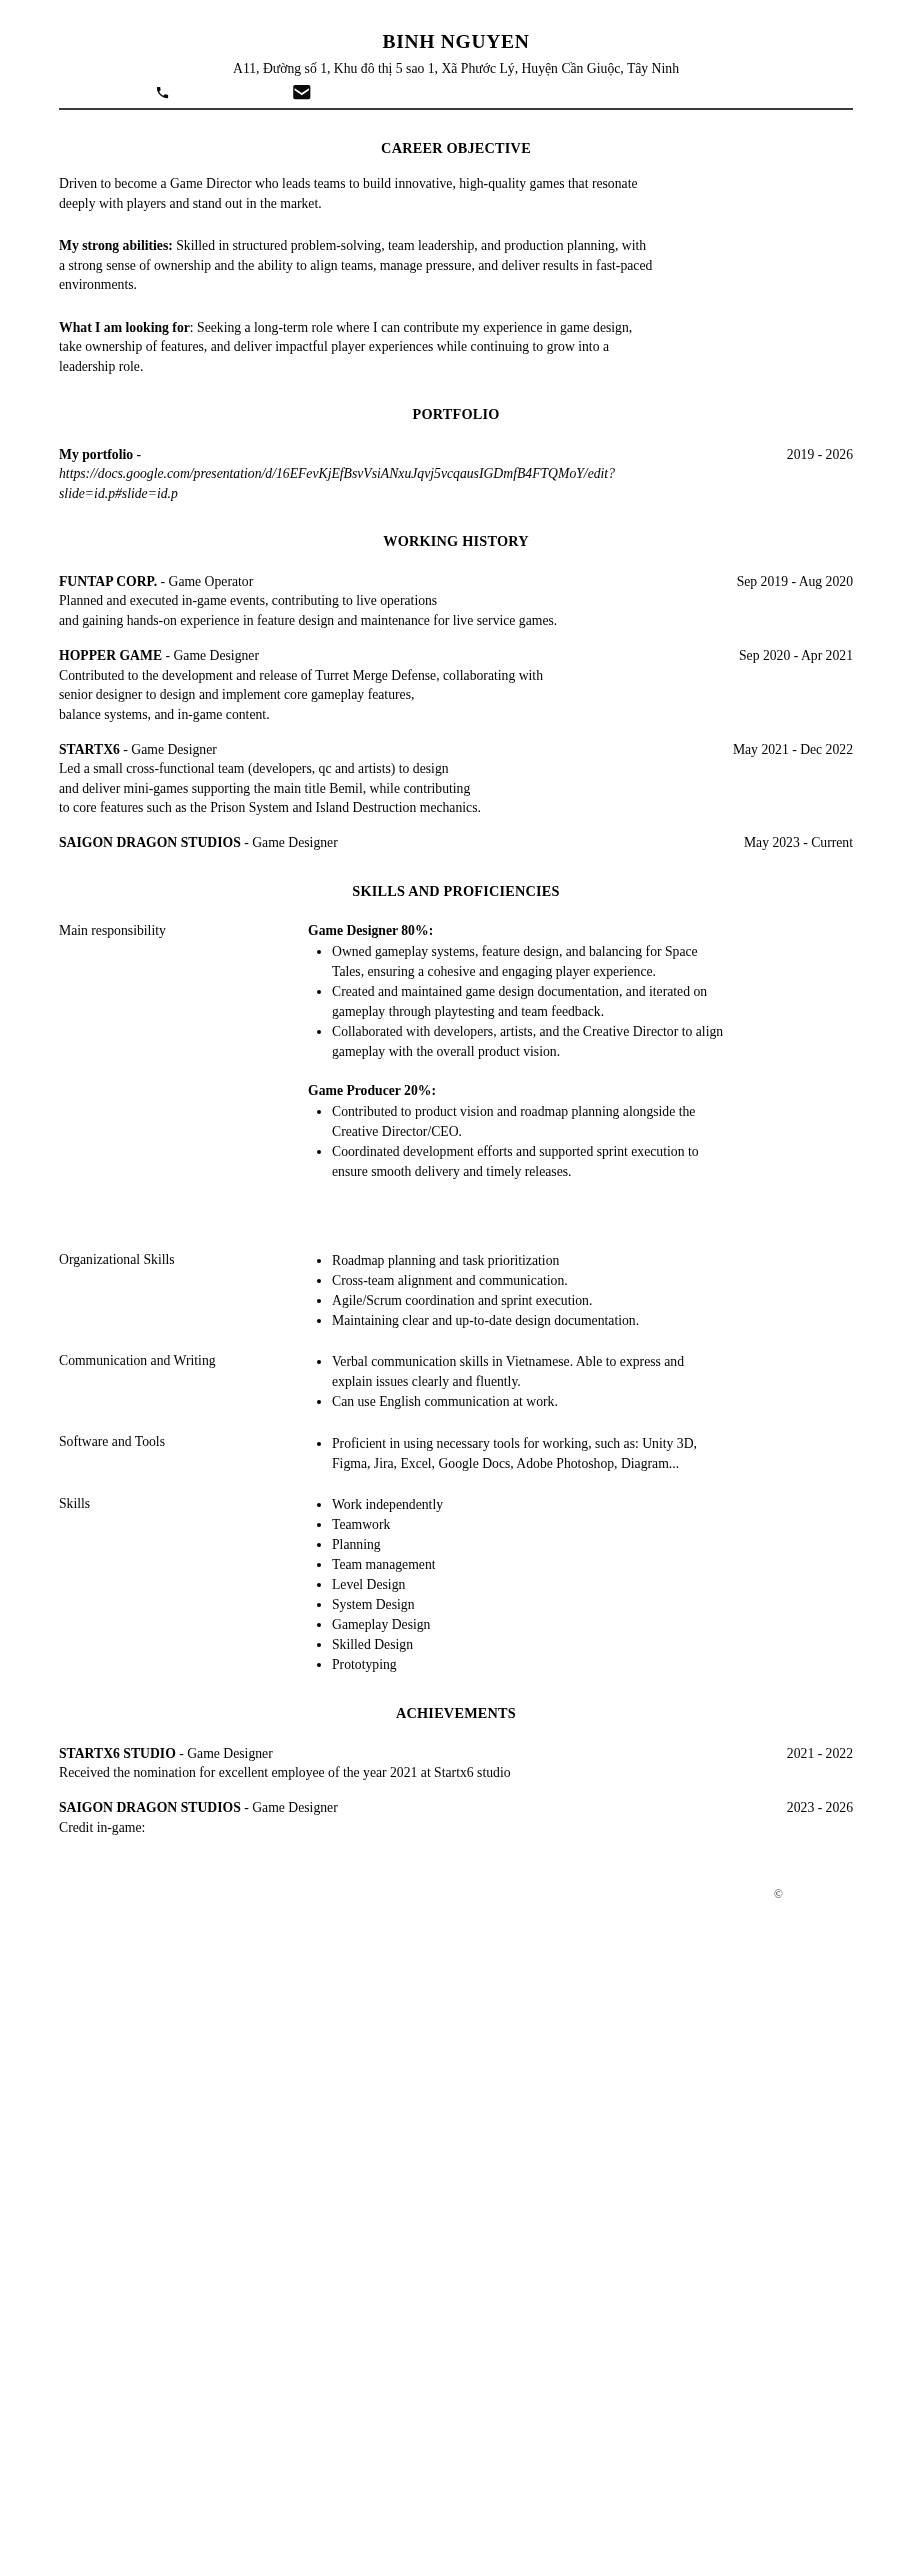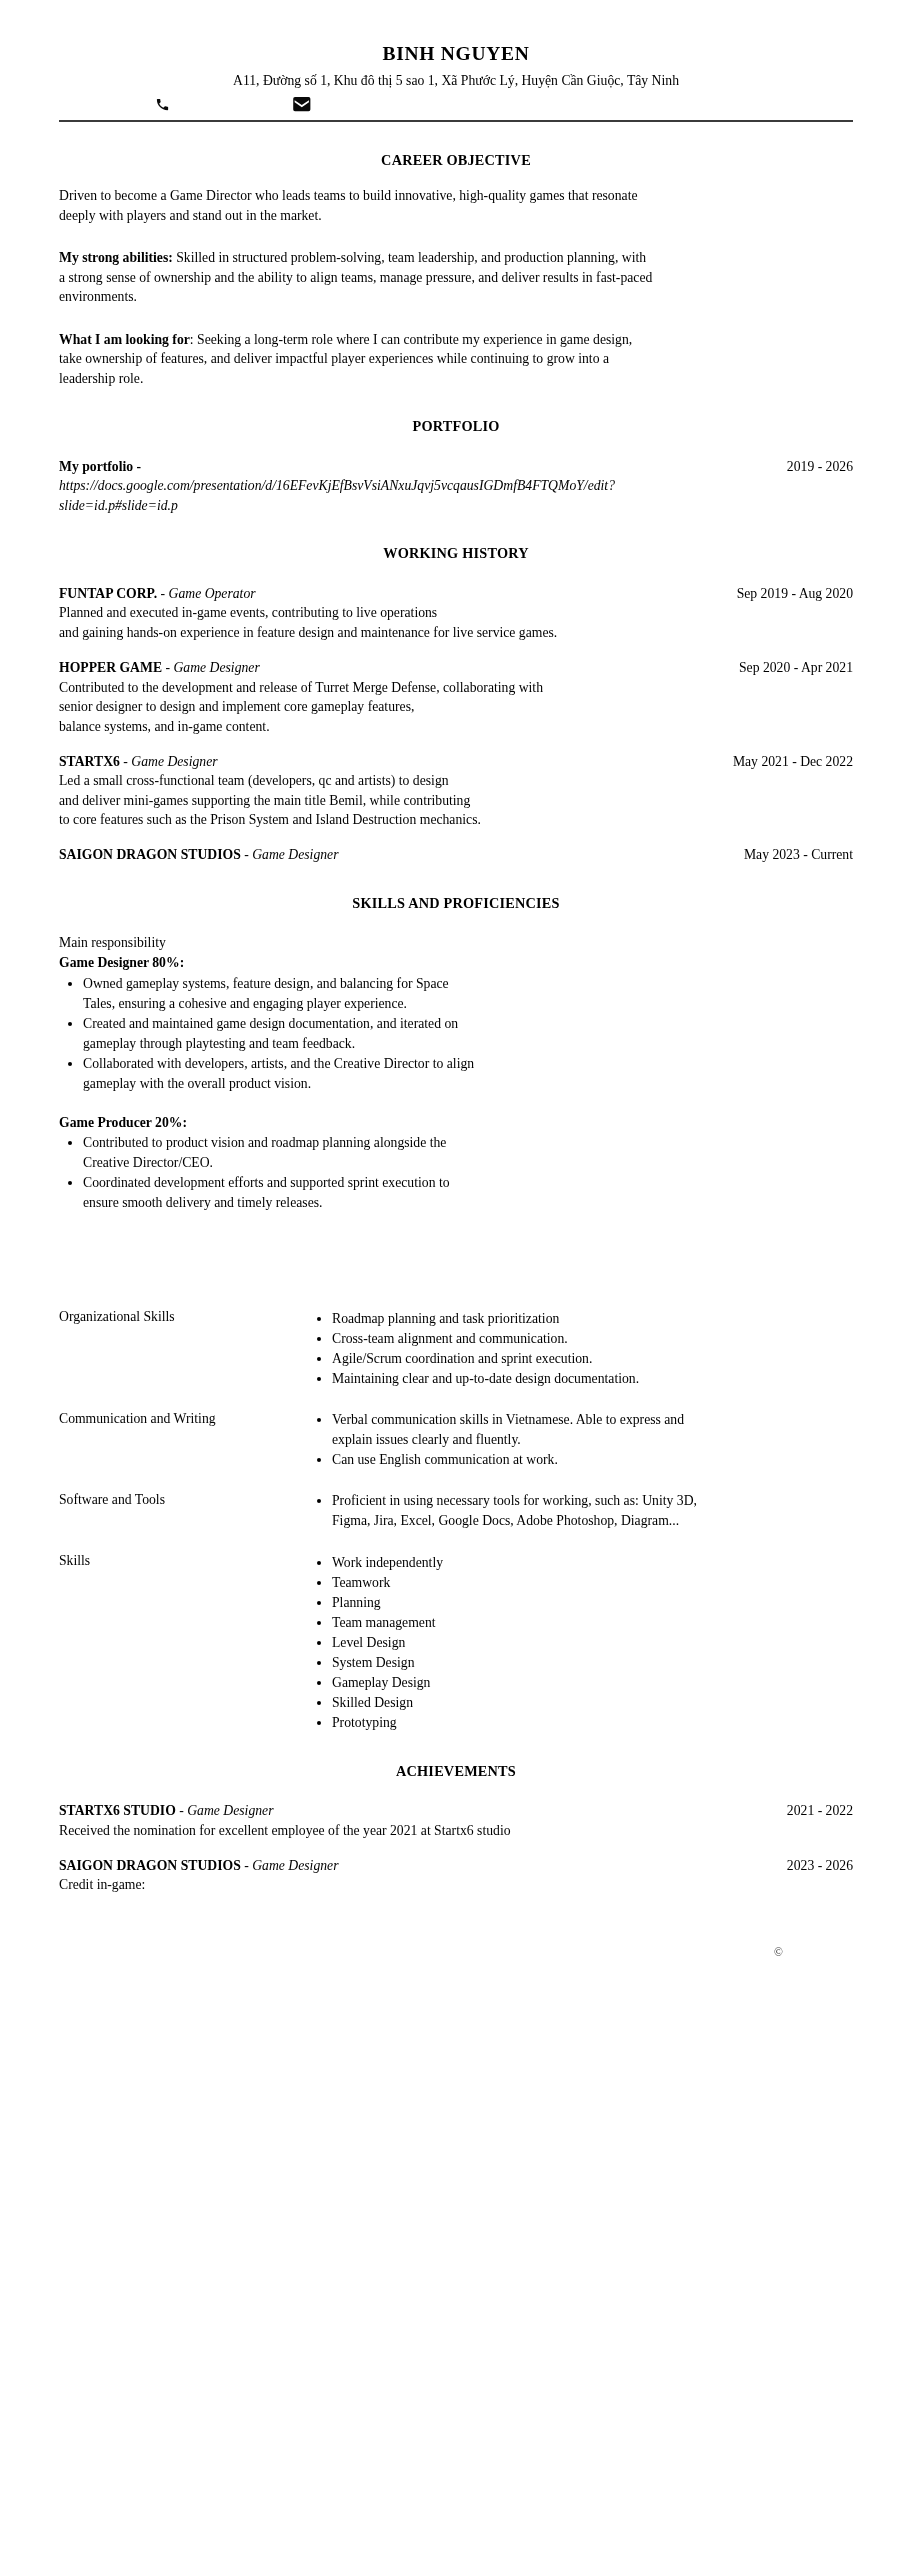--- a/index.html
+++ b/index.html
@@ -5,21 +5,21 @@
   html, body { margin: 0; padding: 0; }
   body {
     width: 910px;
     height: 2576px;
     background: #ffffff;
     color: #000000;
     font-family: "Liberation Serif", "DejaVu Serif", serif;
     font-size: 13.7px;
     overflow: hidden;
   }
-  .page { padding: 42px 57px 0 59px; }
+  .page { padding: 30px 57px 0 59px; }
 
   
   .name {
     text-align: center;
     font-weight: bold;
     font-size: 19.5px;
     letter-spacing: 0.7px;
     line-height: 23.4px;
   }
   .address { text-align: center; margin-top: 5.9px; line-height: 19.5px; }
@@ -41,30 +41,30 @@
   
   .obj-para { margin-top: 23px; line-height: 19.5px; white-space: pre-line; }
   .obj-para.first { margin-top: 17.6px; }
   .lead { font-weight: bold; }
 
   
   .entry { margin-top: 15.6px; }
   .entry.first { margin-top: 21.5px; }
   .entry-head { display: flex; justify-content: space-between; line-height: 19.5px; margin-top: 6px; }
   .company { font-weight: bold; }
-  .role { font-style: italic; }
+  .role { }
   .dates { white-space: nowrap; }
   .desc { line-height: 19.5px; white-space: pre-line; }
   .url { font-style: italic; line-height: 19.5px; white-space: pre-line; }
 
   
   .skills-table { margin-top: 21.5px; }
   .srow { display: flex; margin-top: 20px; }
   .srow.first { margin-top: 0; }
-  .srow.big-gap { margin-bottom: 94px; flex-direction: column; }
+  .srow.big-gap { margin-bottom: 68px; }
   .srow-label { width: 249px; flex: none; line-height: 19.5px; }
   .srow-content { flex: 1; }
   .group + .group { margin-top: 19px; }
   .group-heading { font-weight: bold; line-height: 19.5px; }
   ul.bullets { margin: 1.3px 0 0 0; padding-left: 24px; list-style: disc outside; }
   ul.bullets li { line-height: 20px; white-space: pre-line; }
 
   
   .copyright {
     margin-top: 51px;

